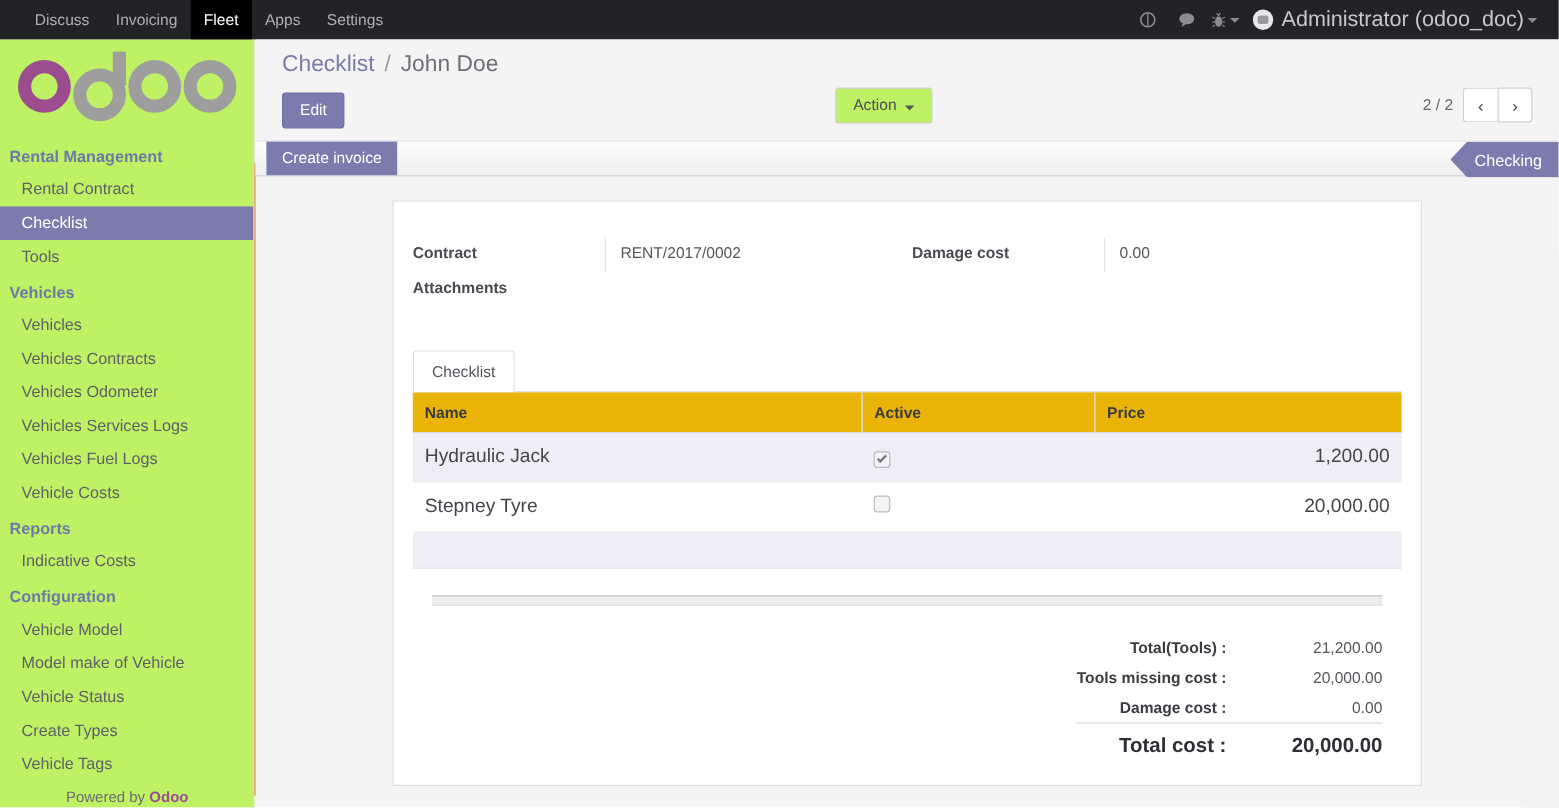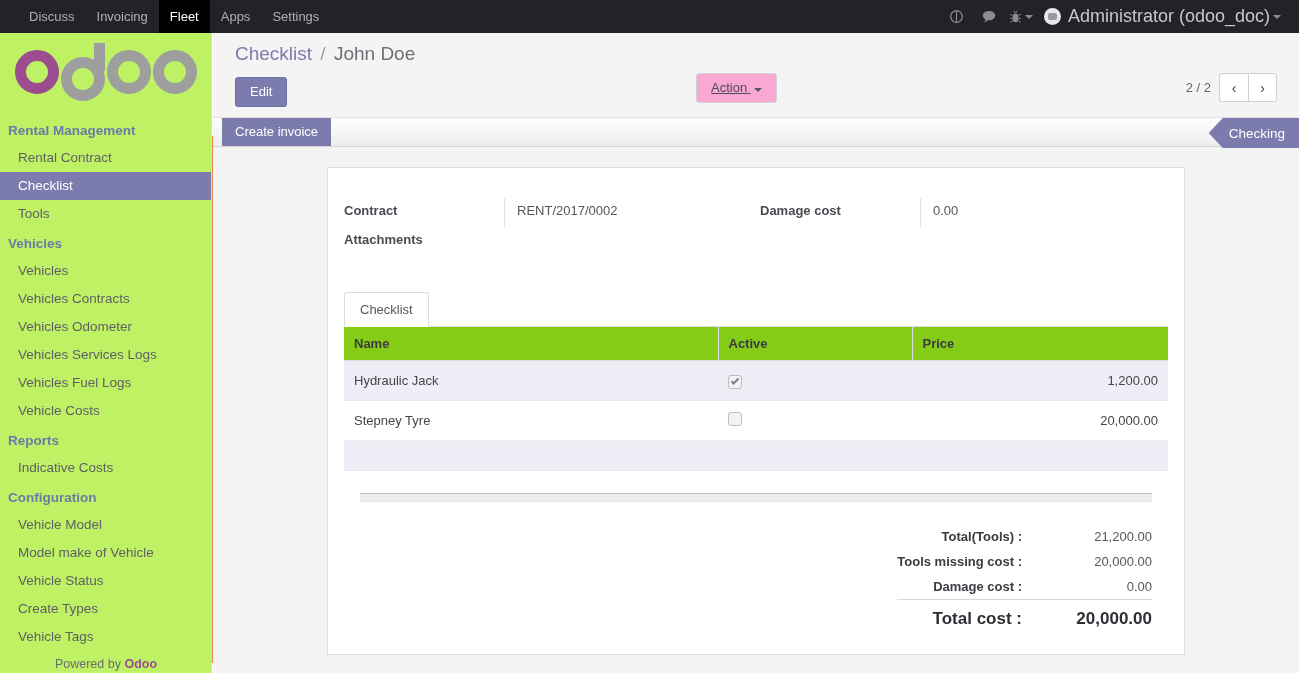--- a/index.html
+++ b/index.html
@@ -94,21 +94,21 @@
   .control-panel { background: #f4f4f4; padding: 10px 18px 0 22px; position: relative; }
   .breadcrumb { font-size: 19px; color: #7c7bad; padding-bottom: 8px; }
   .breadcrumb .sep { color: #9b9ba4; margin: 0 3px; }
   .breadcrumb .cur { color: #6f6f78; }
   .cp-row { display: flex; align-items: center; position: relative; height: 38px; }
   .btn {
     font-size: 13px; padding: 6px 14px; border-radius: 3px; cursor: pointer;
     border: 1px solid transparent; line-height: 16px;
   }
   .btn-primary { background: #7c7bad; color: #ffffff; border-color: #6f6ea3; }
-  .btn-default { background: #f9a8d4; color: #4c4c54; border-color: #d0d0d6; text-decoration: underline; }
+  .btn-default { background: #bef264; color: #4c4c54; border-color: #d0d0d6; }
   .action-btn { position: absolute; left: 461px; top: 0; }
   .pager {
     position: absolute; right: 4px; top: 0; display: flex; align-items: center; gap: 8px;
   }
   .pager-count { font-size: 13px; color: #66666e; }
   .pager-btns { display: flex; }
   .pg {
     width: 29px; height: 29px; background: #ffffff; border: 1px solid #d0d0d6;
     display: flex; align-items: center; justify-content: center;
     font-size: 14px; color: #3b3b42; cursor: pointer;
@@ -158,28 +158,28 @@
   .nb-wrap { margin: 36px 16px 0 16px; }
   .tabs { display: flex; border-bottom: 1px solid #dcdce0; }
   .tab {
     font-size: 13px; color: #55555c; padding: 9px 15px; cursor: pointer;
     border: 1px solid #dcdce0; border-bottom: 1px solid #ffffff;
     background: #ffffff; margin-bottom: -1px; border-radius: 3px 3px 0 0;
   }
 
   table.list { width: 100%; border-collapse: collapse; table-layout: fixed; }
   table.list th {
-    background: #84cc16; font-size: 13px; font-weight: bold; color: #3b3b42;
+    background: #eab308; font-size: 13px; font-weight: bold; color: #3b3b42;
     text-align: left; padding: 9px 10px; border-bottom: 1px solid #dcdce0;
   }
   table.list th.c-name { width: 374px; }
   table.list th.c-active { width: 194px; border-left: 1px solid #dcdce0; }
   table.list th.c-price { border-left: 1px solid #dcdce0; }
   table.list td {
-    font-size: 13px; color: #45454c; padding: 11px 10px;
+    font-size: 16px; color: #45454c; padding: 11px 10px;
     border-bottom: 1px solid #eaeaee;
   }
   table.list tr.alt td { background: #eeeef7; }
   td.price { text-align: right; }
   .cbx {
     width: 14px; height: 14px; border: 1px solid #bcbcc4; border-radius: 3px;
     background: #f3f3f5; display: inline-flex; align-items: center;
     justify-content: center; cursor: pointer;
   }
   .cbx .tick {

